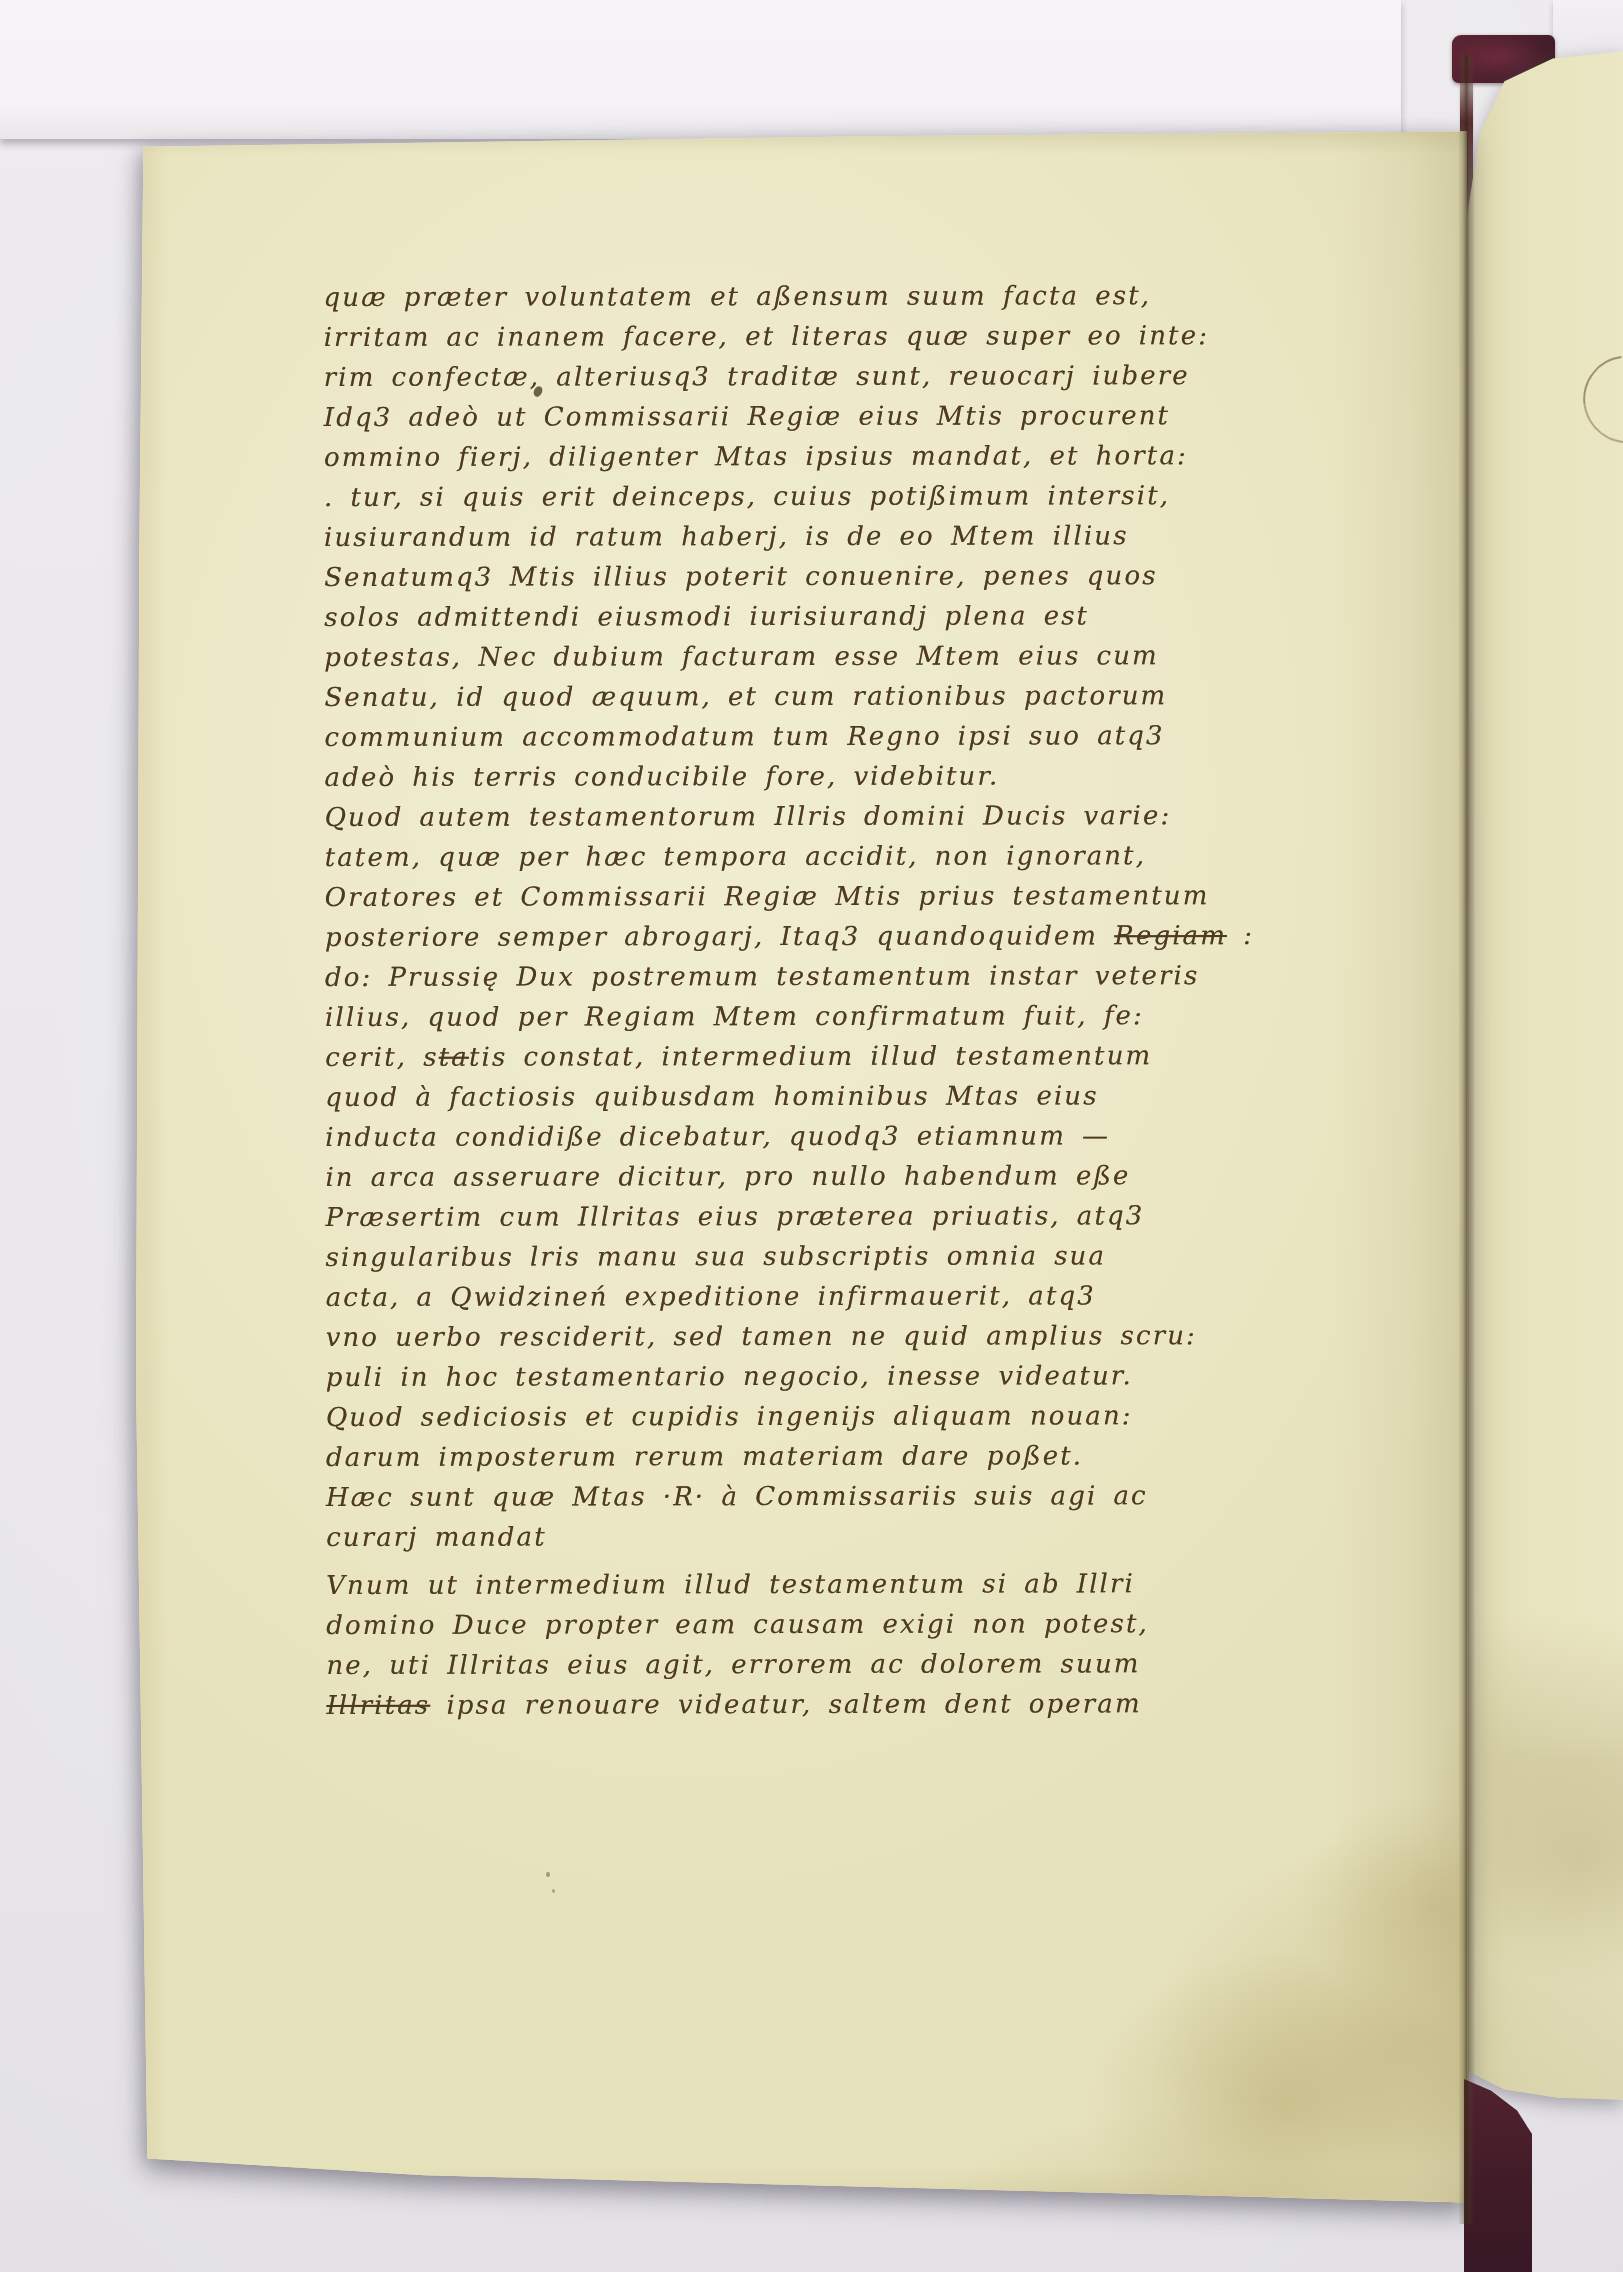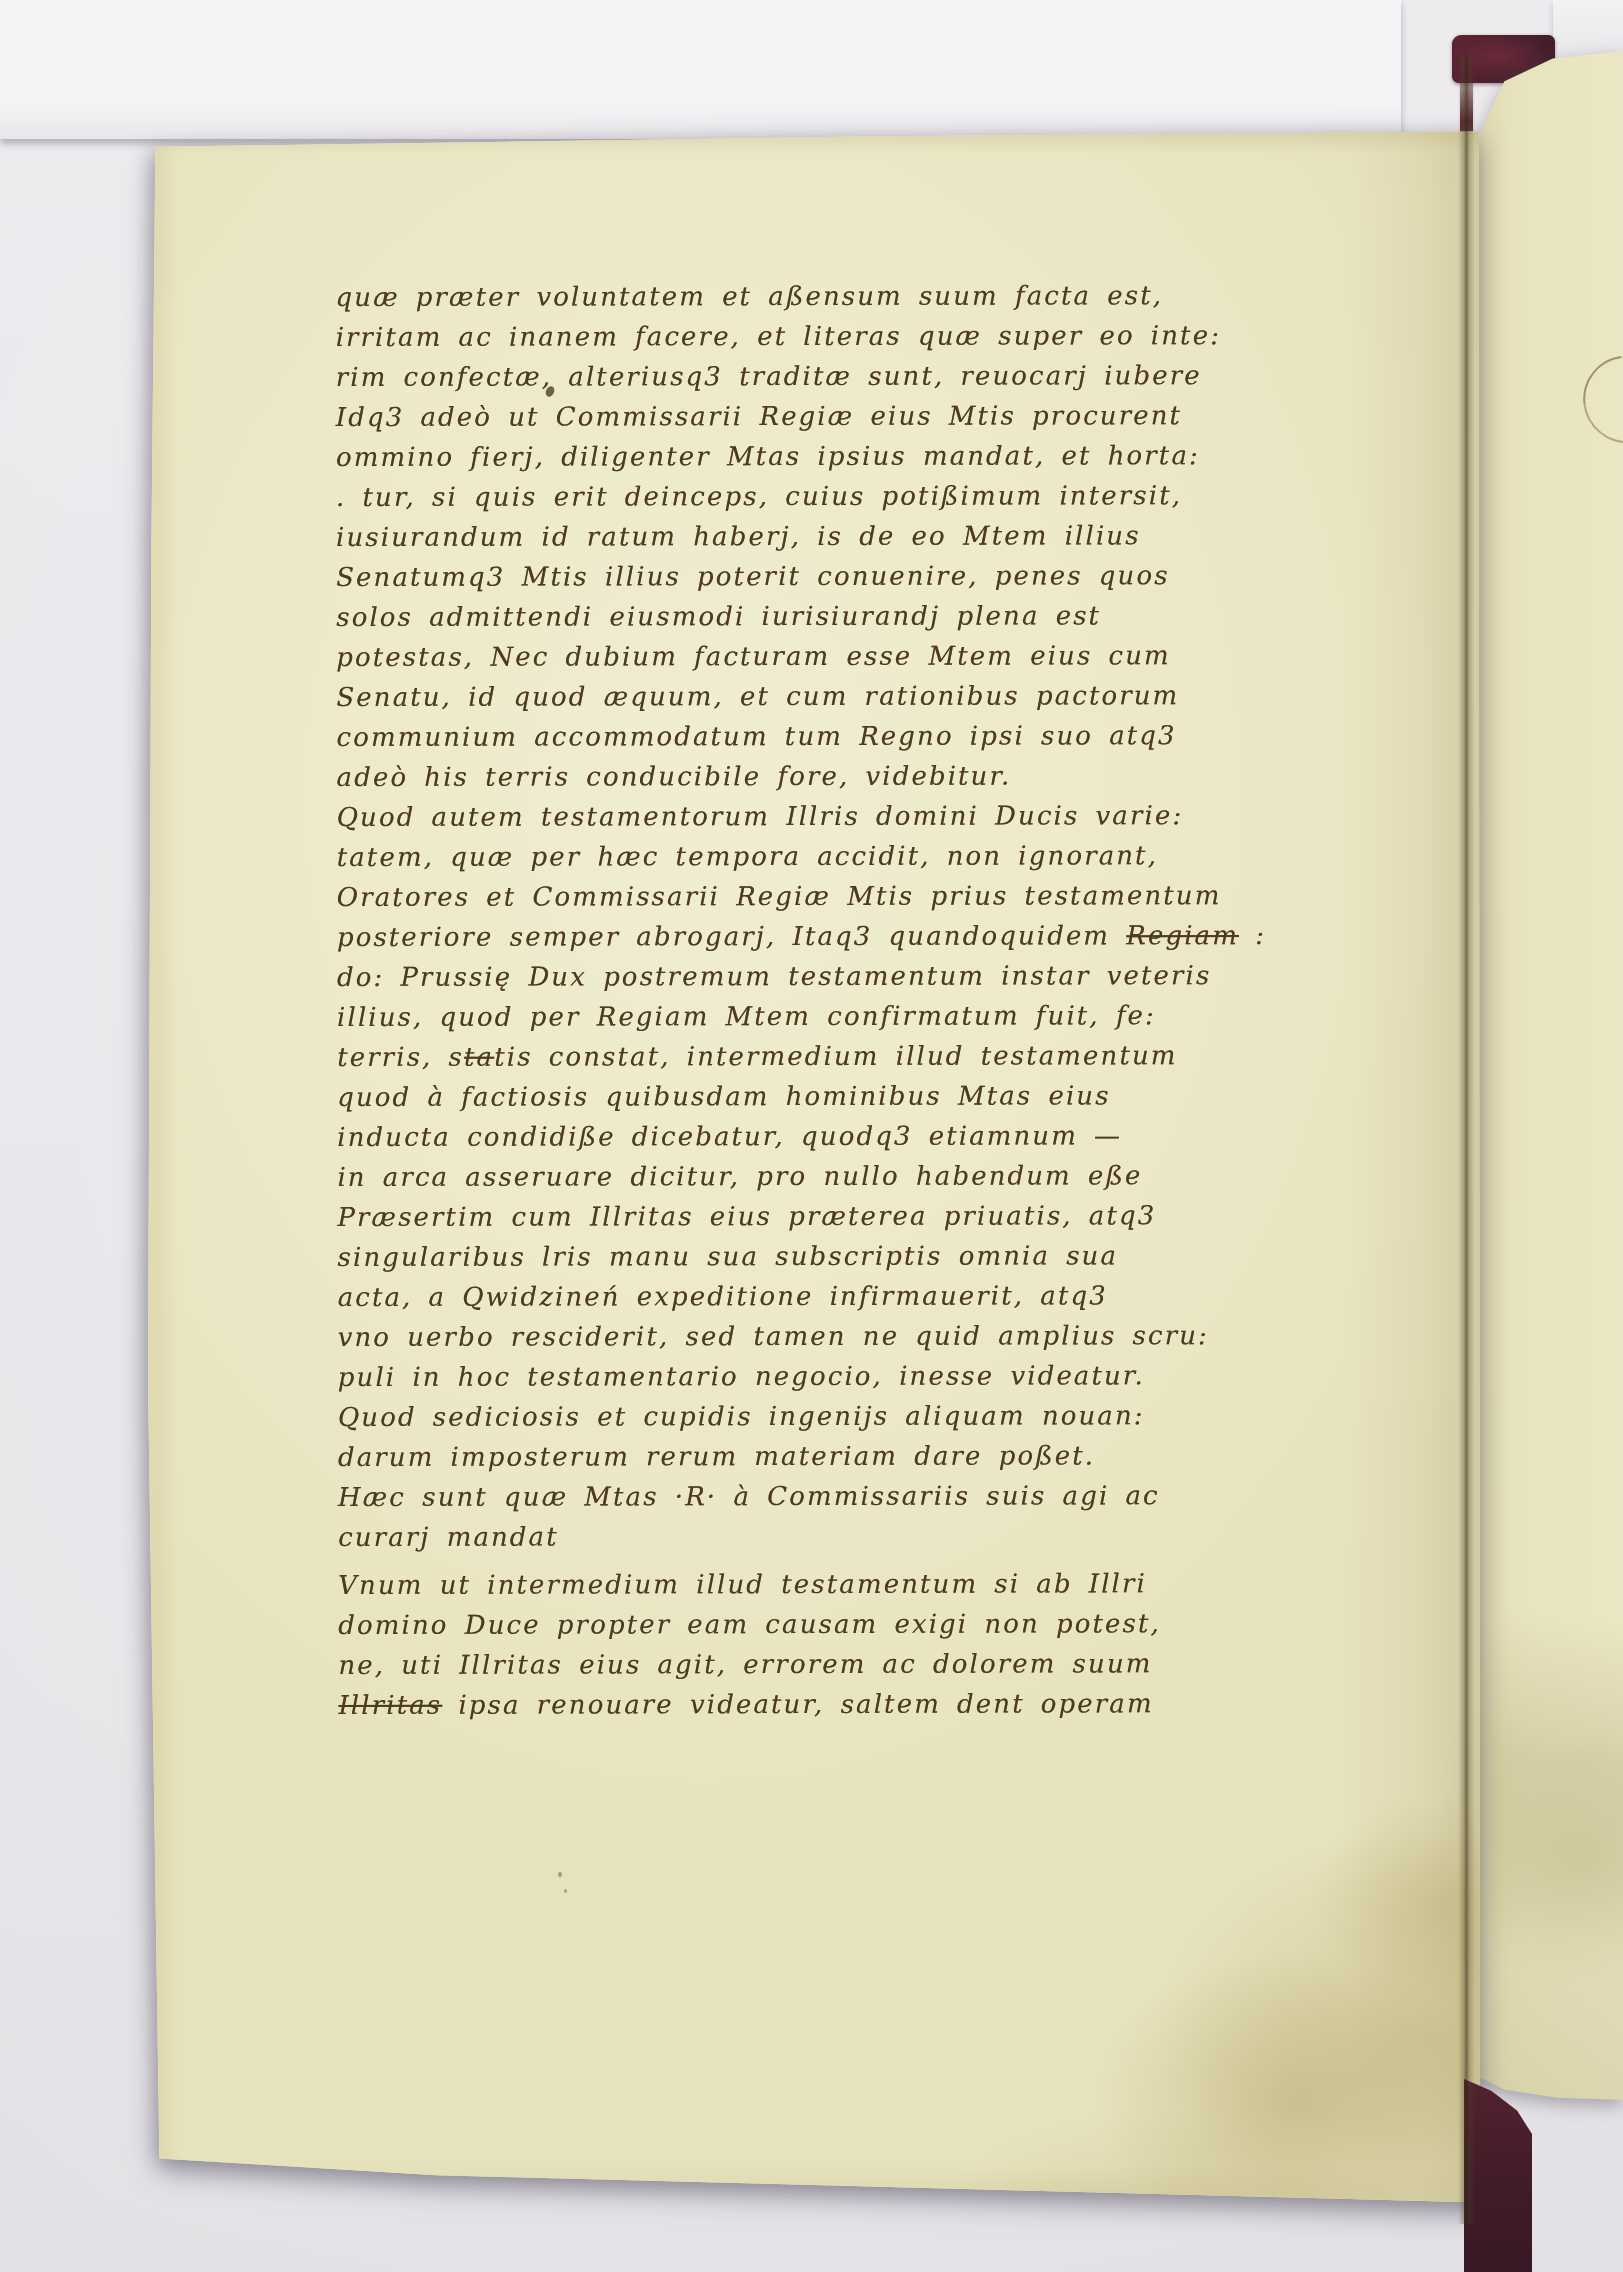--- a/index.html
+++ b/index.html
@@ -81,21 +81,21 @@
     left:1464px;top:2075px;width:68px;height:197px;z-index:5;
     background:linear-gradient(180deg,#53222f,#411c28 55%,#371824);
     background-color:var(--cover-maroon);
     clip-path:polygon(0 2%, 40% 8%, 78% 18%, 100% 30%, 100% 100%, 0 100%);
     filter:drop-shadow(3.9px 0 6.5px rgba(90,85,100,.5));
   }
 
   
   .page-left-wrap{filter:drop-shadow(0 10.4px 13px rgba(88,83,100,.5)) drop-shadow(-3.9px 3.9px 7.8px rgba(110,105,122,.3));}
   .page-left{
-    left:142px;top:129px;width:1338px;height:2088px;overflow:hidden;z-index:3;
+    left:130px;top:129px;width:1338px;height:2088px;overflow:hidden;z-index:3;
     background:
       linear-gradient(90deg, rgba(175,158,112,.35) 0 6.5px, rgba(208,196,150,.35) 6.5px 14.3px, rgba(0,0,0,0) 38px),
       linear-gradient(270deg, rgba(168,155,108,.33) 0, rgba(190,178,132,.18) 58px, rgba(0,0,0,0) 136px),
       linear-gradient(0deg, rgba(172,158,112,.4) 0 9px, rgba(200,188,142,.25) 9px 22px, rgba(0,0,0,0) 52px),
       linear-gradient(180deg, rgba(178,166,122,.28) 0 3.9px, rgba(0,0,0,0) 26px),
       radial-gradient(974px 1234px at 42% 32%, #f0edd2, #ece8c6 55%, #e6e2bc 92%),
       var(--paper);
     clip-path:polygon(1% 0.85%, 55% 0.35%, 99.9% 0.12%, 100% 99.3%, 58% 98.6%, 22% 98%, 1.3% 97.2%, 0.45% 60%, 0.7% 20%);
   }
 
@@ -166,21 +166,21 @@
         <div class="ms-line"><span>potestas, Nec dubium facturam esse Mtem eius cum</span></div>
         <div class="ms-line"><span>Senatu, id quod æquum, et cum rationibus pactorum</span></div>
         <div class="ms-line"><span>communium accommodatum tum Regno ipsi suo atq3</span></div>
         <div class="ms-line"><span>adeò his terris conducibile fore, videbitur.</span></div>
         <div class="ms-line"><span>Quod autem testamentorum Illris domini Ducis varie:</span></div>
         <div class="ms-line"><span>tatem, quæ per hæc tempora accidit, non ignorant,</span></div>
         <div class="ms-line"><span>Oratores et Commissarii Regiæ Mtis prius testamentum</span></div>
         <div class="ms-line"><span>posteriore semper abrogarj, Itaq3 quandoquidem </span><span class="seg-st">Regiam</span><span> :</span></div>
         <div class="ms-line"><span>do: Prussię Dux postremum testamentum instar veteris</span></div>
         <div class="ms-line"><span>illius, quod per Regiam Mtem confirmatum fuit, fe:</span></div>
-        <div class="ms-line"><span>terris, s</span><span class="seg-st">ta</span><span>tis constat, intermedium illud testamentum</span></div>
+        <div class="ms-line"><span>cerit, s</span><span class="seg-st">ta</span><span>tis constat, intermedium illud testamentum</span></div>
         <div class="ms-line"><span>quod à factiosis quibusdam hominibus Mtas eius</span></div>
         <div class="ms-line"><span>inducta condidiße dicebatur, quodq3 etiamnum —</span></div>
         <div class="ms-line"><span>in arca asseruare dicitur, pro nullo habendum eße</span></div>
         <div class="ms-line"><span>Præsertim cum Illritas eius præterea priuatis, atq3</span></div>
         <div class="ms-line"><span>singularibus lris manu sua subscriptis omnia sua</span></div>
         <div class="ms-line"><span>acta, a Qwidzineń expeditione infirmauerit, atq3</span></div>
         <div class="ms-line"><span>vno uerbo resciderit, sed tamen ne quid amplius scru:</span></div>
         <div class="ms-line"><span>puli in hoc testamentario negocio, inesse videatur.</span></div>
         <div class="ms-line"><span>Quod sediciosis et cupidis ingenijs aliquam nouan:</span></div>
         <div class="ms-line"><span>darum imposterum rerum materiam dare poßet.</span></div>

